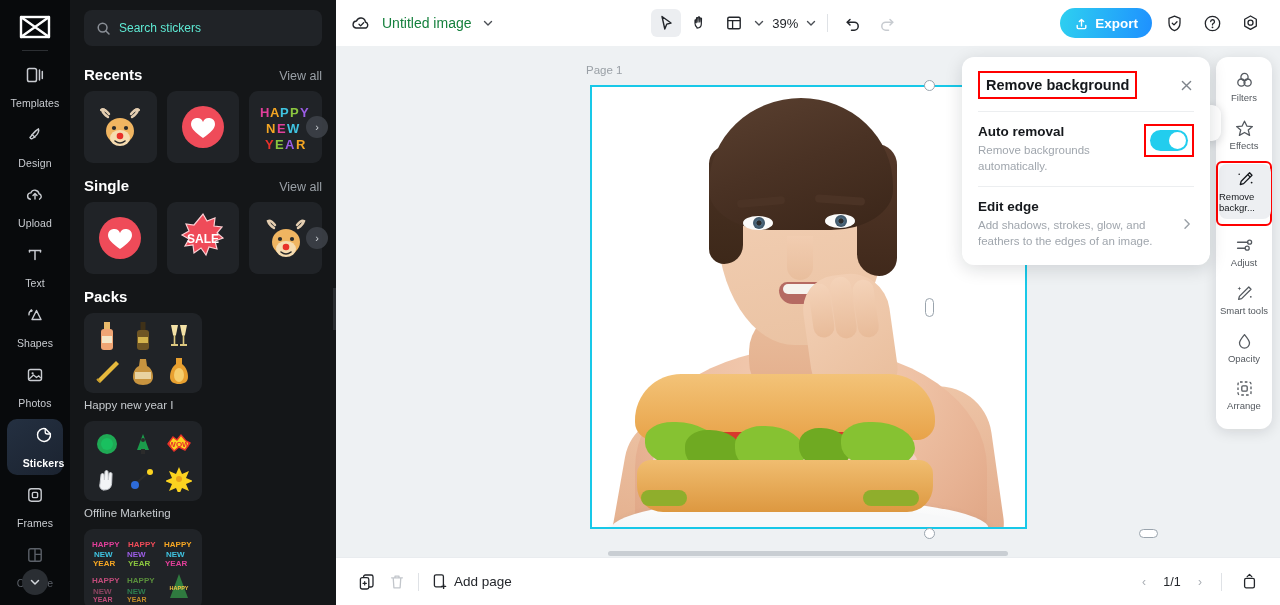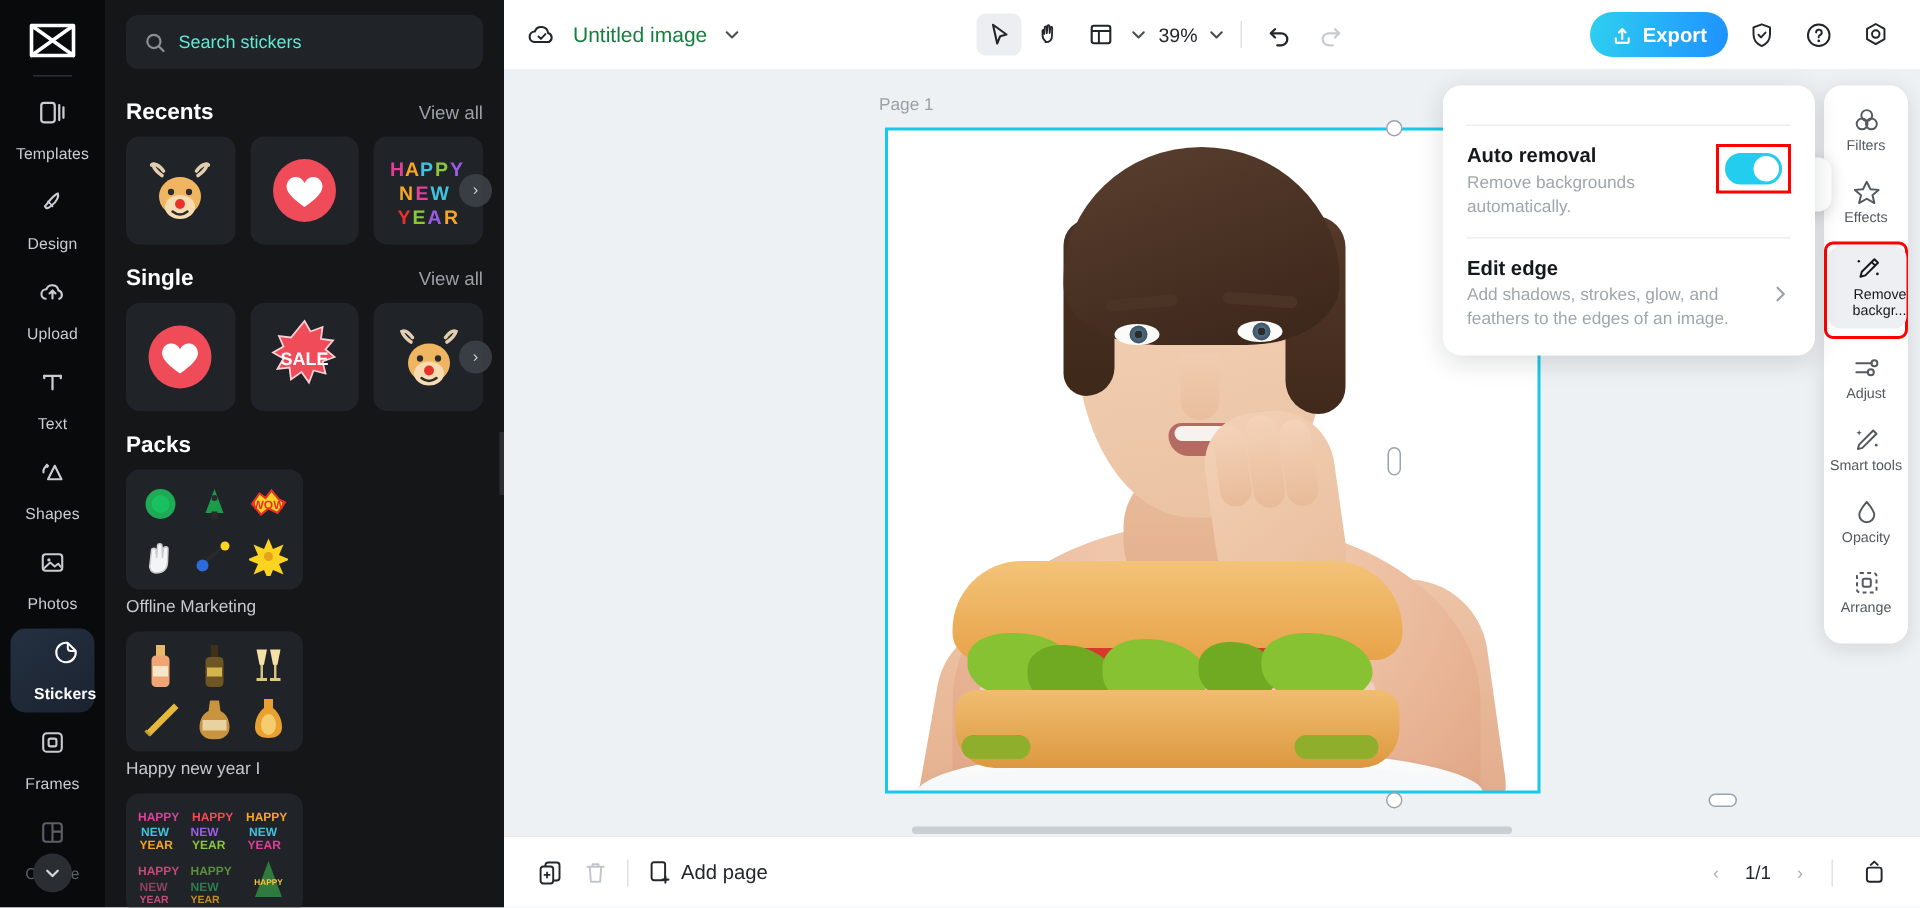--- a/index.html
+++ b/index.html
@@ -240,21 +240,21 @@
   .tool-rail {
     position: absolute; right: 8px; top: 57px; width: 56px;
     background: #fff; border-radius: 12px; box-shadow: 0 3px 14px rgba(15,20,28,.12);
     padding: 8px 0; z-index: 7;
   }
   .tool {
     width: 52px; margin: 0 auto 4px; padding: 6px 0 5px; border-radius: 8px;
     display: flex; flex-direction: column; align-items: center; gap: 3px;
     color: #54595f; cursor: pointer;
   }
-  .tool .tl { font-size: 9.5px; line-height: 1.15; text-align: right; }
+  .tool .tl { font-size: 9.5px; line-height: 1.15; text-align: left; }
   .tool.active { background: #edeff2; color: #15181c; }
   .tool-hl { border: 2px solid #ff0000; border-radius: 6px; padding: 1px; margin-bottom: 4px; }
 
   
   .bottombar {
     position: absolute; left: 0; right: 0; bottom: 0; height: 48px;
     background: #fff; display: flex; align-items: center; padding: 0 16px;
     border-top: 1px solid #e9ecef; z-index: 6;
   }
   .bb-btn { width: 30px; height: 28px; display:flex; align-items:center;
@@ -474,51 +474,20 @@
       <div class="row-next">›</div>
     </div>
 
     <div class="sec-head">
       <span class="sec-title">Packs</span>
     </div>
     <div class="packs-grid">
 
       <div class="pack">
         <div class="pack-box">
-          <svg width="26" height="26" viewBox="0 0 26 26">
-              <circle cx="13" cy="13" r="10" fill="#1faa55"></circle>
-              <circle cx="13" cy="13" r="6" fill="#17c964" opacity=".7"></circle>
-            </svg>
-          <svg width="26" height="26" viewBox="0 0 26 26">
-              <path d="M13 3 19 19H7L13 3Z" fill="#1b9c4b"></path>
-              <rect x="11" y="18" width="4" height="5" fill="#2b2b2b"></rect>
-              <circle cx="13" cy="9" r="2" fill="#2b2b2b"></circle>
-            </svg>
-          <svg width="28" height="24" viewBox="0 0 28 24">
-              <path d="M3 12 8 5l4 3 4-5 5 6 4 2-5 7-6-3-5 4-6-7Z" fill="#fbd320" stroke="#e8312a" stroke-width="1.4"></path>
-              <text x="14" y="15" text-anchor="middle" font-family="Liberation Sans" font-size="8" font-weight="bold" fill="#e8312a">WOW</text>
-            </svg>
-          <svg width="24" height="26" viewBox="0 0 24 26">
-              <path d="M9 24c-3 0-5-3-4-6l1-9c0-2 3-2 3 0l.4 5 .6-8c0-2 3-2 3 0l.3 8 .7-6c0-2 3-2 3 0l-.3 8c0 5-2 8-8 8Z" fill="#f3f4f6" stroke="#c9ccd1" stroke-width="1"></path>
-            </svg>
-          <svg width="26" height="24" viewBox="0 0 26 24">
-              <path d="M4 18 18 6" stroke="#2b2b2b" stroke-width="2.2" stroke-linecap="round"></path>
-              <circle cx="5" cy="18" r="4" fill="#2d6bd8"></circle>
-              <circle cx="20" cy="5" r="3" fill="#fbd320"></circle>
-            </svg>
-          <svg width="26" height="26" viewBox="0 0 26 26">
-              <path d="M13 1 16 8l7-3-3 7 7 3-7 3 3 7-7-3-3 7-3-7-7 3 3-7-7-3 7-3-3-7 7 3Z" fill="#fbd320"></path>
-              <circle cx="13" cy="13" r="3" fill="#e8a21a"></circle>
-            </svg>
-        </div>
-        <div class="pack-name">Offline Marketing</div>
-      </div>
-
-      <div class="pack">
-        <div class="pack-box">
           <svg width="20" height="30" viewBox="0 0 20 30">
               <rect x="7" y="1" width="6" height="8" fill="#e8b96a"></rect>
               <rect x="4" y="8" width="12" height="21" rx="3" fill="#f0a574"></rect>
               <rect x="5" y="15" width="10" height="7" fill="#f5e7c8"></rect>
             </svg>
           <svg width="20" height="30" viewBox="0 0 20 30">
               <rect x="7.5" y="1" width="5" height="9" fill="#3f3118"></rect>
               <rect x="4" y="9" width="12" height="20" rx="3" fill="#6e5524"></rect>
               <rect x="5" y="16" width="10" height="6" fill="#d4b44d"></rect>
             </svg>
@@ -535,20 +504,51 @@
           <svg width="26" height="28" viewBox="0 0 26 28">
               <path d="M10 2h6l1 7c4 2 6 6 6 11 0 5-4 8-10 8s-10-3-10-8c0-5 2-9 6-11l1-7Z" fill="#c8943f"></path>
               <rect x="5" y="15" width="16" height="7" fill="#e8d2a0"></rect>
             </svg>
           <svg width="24" height="28" viewBox="0 0 24 28">
               <path d="M9 1h6v6c4 3 6 8 6 13 0 5-4 7-9 7s-9-2-9-7c0-5 2-10 6-13V1Z" fill="#e8a030"></path>
               <ellipse cx="12" cy="18" rx="5" ry="7" fill="#f6cd6c"></ellipse>
             </svg>
         </div>
         <div class="pack-name">Happy new year I</div>
+      </div>
+
+      <div class="pack">
+        <div class="pack-box">
+          <svg width="26" height="26" viewBox="0 0 26 26">
+              <circle cx="13" cy="13" r="10" fill="#1faa55"></circle>
+              <circle cx="13" cy="13" r="6" fill="#17c964" opacity=".7"></circle>
+            </svg>
+          <svg width="26" height="26" viewBox="0 0 26 26">
+              <path d="M13 3 19 19H7L13 3Z" fill="#1b9c4b"></path>
+              <rect x="11" y="18" width="4" height="5" fill="#2b2b2b"></rect>
+              <circle cx="13" cy="9" r="2" fill="#2b2b2b"></circle>
+            </svg>
+          <svg width="28" height="24" viewBox="0 0 28 24">
+              <path d="M3 12 8 5l4 3 4-5 5 6 4 2-5 7-6-3-5 4-6-7Z" fill="#fbd320" stroke="#e8312a" stroke-width="1.4"></path>
+              <text x="14" y="15" text-anchor="middle" font-family="Liberation Sans" font-size="8" font-weight="bold" fill="#e8312a">WOW</text>
+            </svg>
+          <svg width="24" height="26" viewBox="0 0 24 26">
+              <path d="M9 24c-3 0-5-3-4-6l1-9c0-2 3-2 3 0l.4 5 .6-8c0-2 3-2 3 0l.3 8 .7-6c0-2 3-2 3 0l-.3 8c0 5-2 8-8 8Z" fill="#f3f4f6" stroke="#c9ccd1" stroke-width="1"></path>
+            </svg>
+          <svg width="26" height="24" viewBox="0 0 26 24">
+              <path d="M4 18 18 6" stroke="#2b2b2b" stroke-width="2.2" stroke-linecap="round"></path>
+              <circle cx="5" cy="18" r="4" fill="#2d6bd8"></circle>
+              <circle cx="20" cy="5" r="3" fill="#fbd320"></circle>
+            </svg>
+          <svg width="26" height="26" viewBox="0 0 26 26">
+              <path d="M13 1 16 8l7-3-3 7 7 3-7 3 3 7-7-3-3 7-3-7-7 3 3-7-7-3 7-3-3-7 7 3Z" fill="#fbd320"></path>
+              <circle cx="13" cy="13" r="3" fill="#e8a21a"></circle>
+            </svg>
+        </div>
+        <div class="pack-name">Offline Marketing</div>
       </div>
 
       <div class="pack">
         <div class="pack-box">
           <svg width="34" height="30" viewBox="0 0 34 30">
               <text x="2" y="10" font-family="Liberation Sans" font-size="8" font-weight="bold" fill="#e23f9a">HAPPY</text>
               <text x="4" y="20" font-family="Liberation Sans" font-size="8" font-weight="bold" fill="#3fc3e0">NEW</text>
               <text x="3" y="29" font-family="Liberation Sans" font-size="8" font-weight="bold" fill="#f5a623">YEAR</text>
             </svg>
           <svg width="34" height="30" viewBox="0 0 34 30">
@@ -761,20 +761,30 @@
           <svg width="18" height="18" viewBox="0 0 18 18">
               <circle cx="4.4" cy="9" r="1.45" fill="#15181c"></circle>
               <circle cx="9" cy="9" r="1.45" fill="#15181c"></circle>
               <circle cx="13.6" cy="9" r="1.45" fill="#15181c"></circle>
             </svg>
         </div>
       </div>
     </div>
 
     <div class="rb-panel">
+      <div class="rb-head">
+        <div class="hl rb-title-box">
+          <span class="rb-title">Remove background</span>
+        </div>
+        <span class="rb-close">
+          <svg width="15" height="15" viewBox="0 0 15 15" fill="none">
+              <path d="M3.4 3.4l8.2 8.2M11.6 3.4l-8.2 8.2" stroke="#7e848b" stroke-width="1.4" stroke-linecap="round"></path>
+            </svg>
+        </span>
+      </div>
       <div class="rb-div"></div>
 
       <div class="rb-row">
         <div>
           <div class="rb-sub">Auto removal</div>
           <div class="rb-desc">Remove backgrounds automatically.</div>
         </div>
         <div class="hl toggle-hl">
           <div class="toggle">
             <div class="knob"></div>

